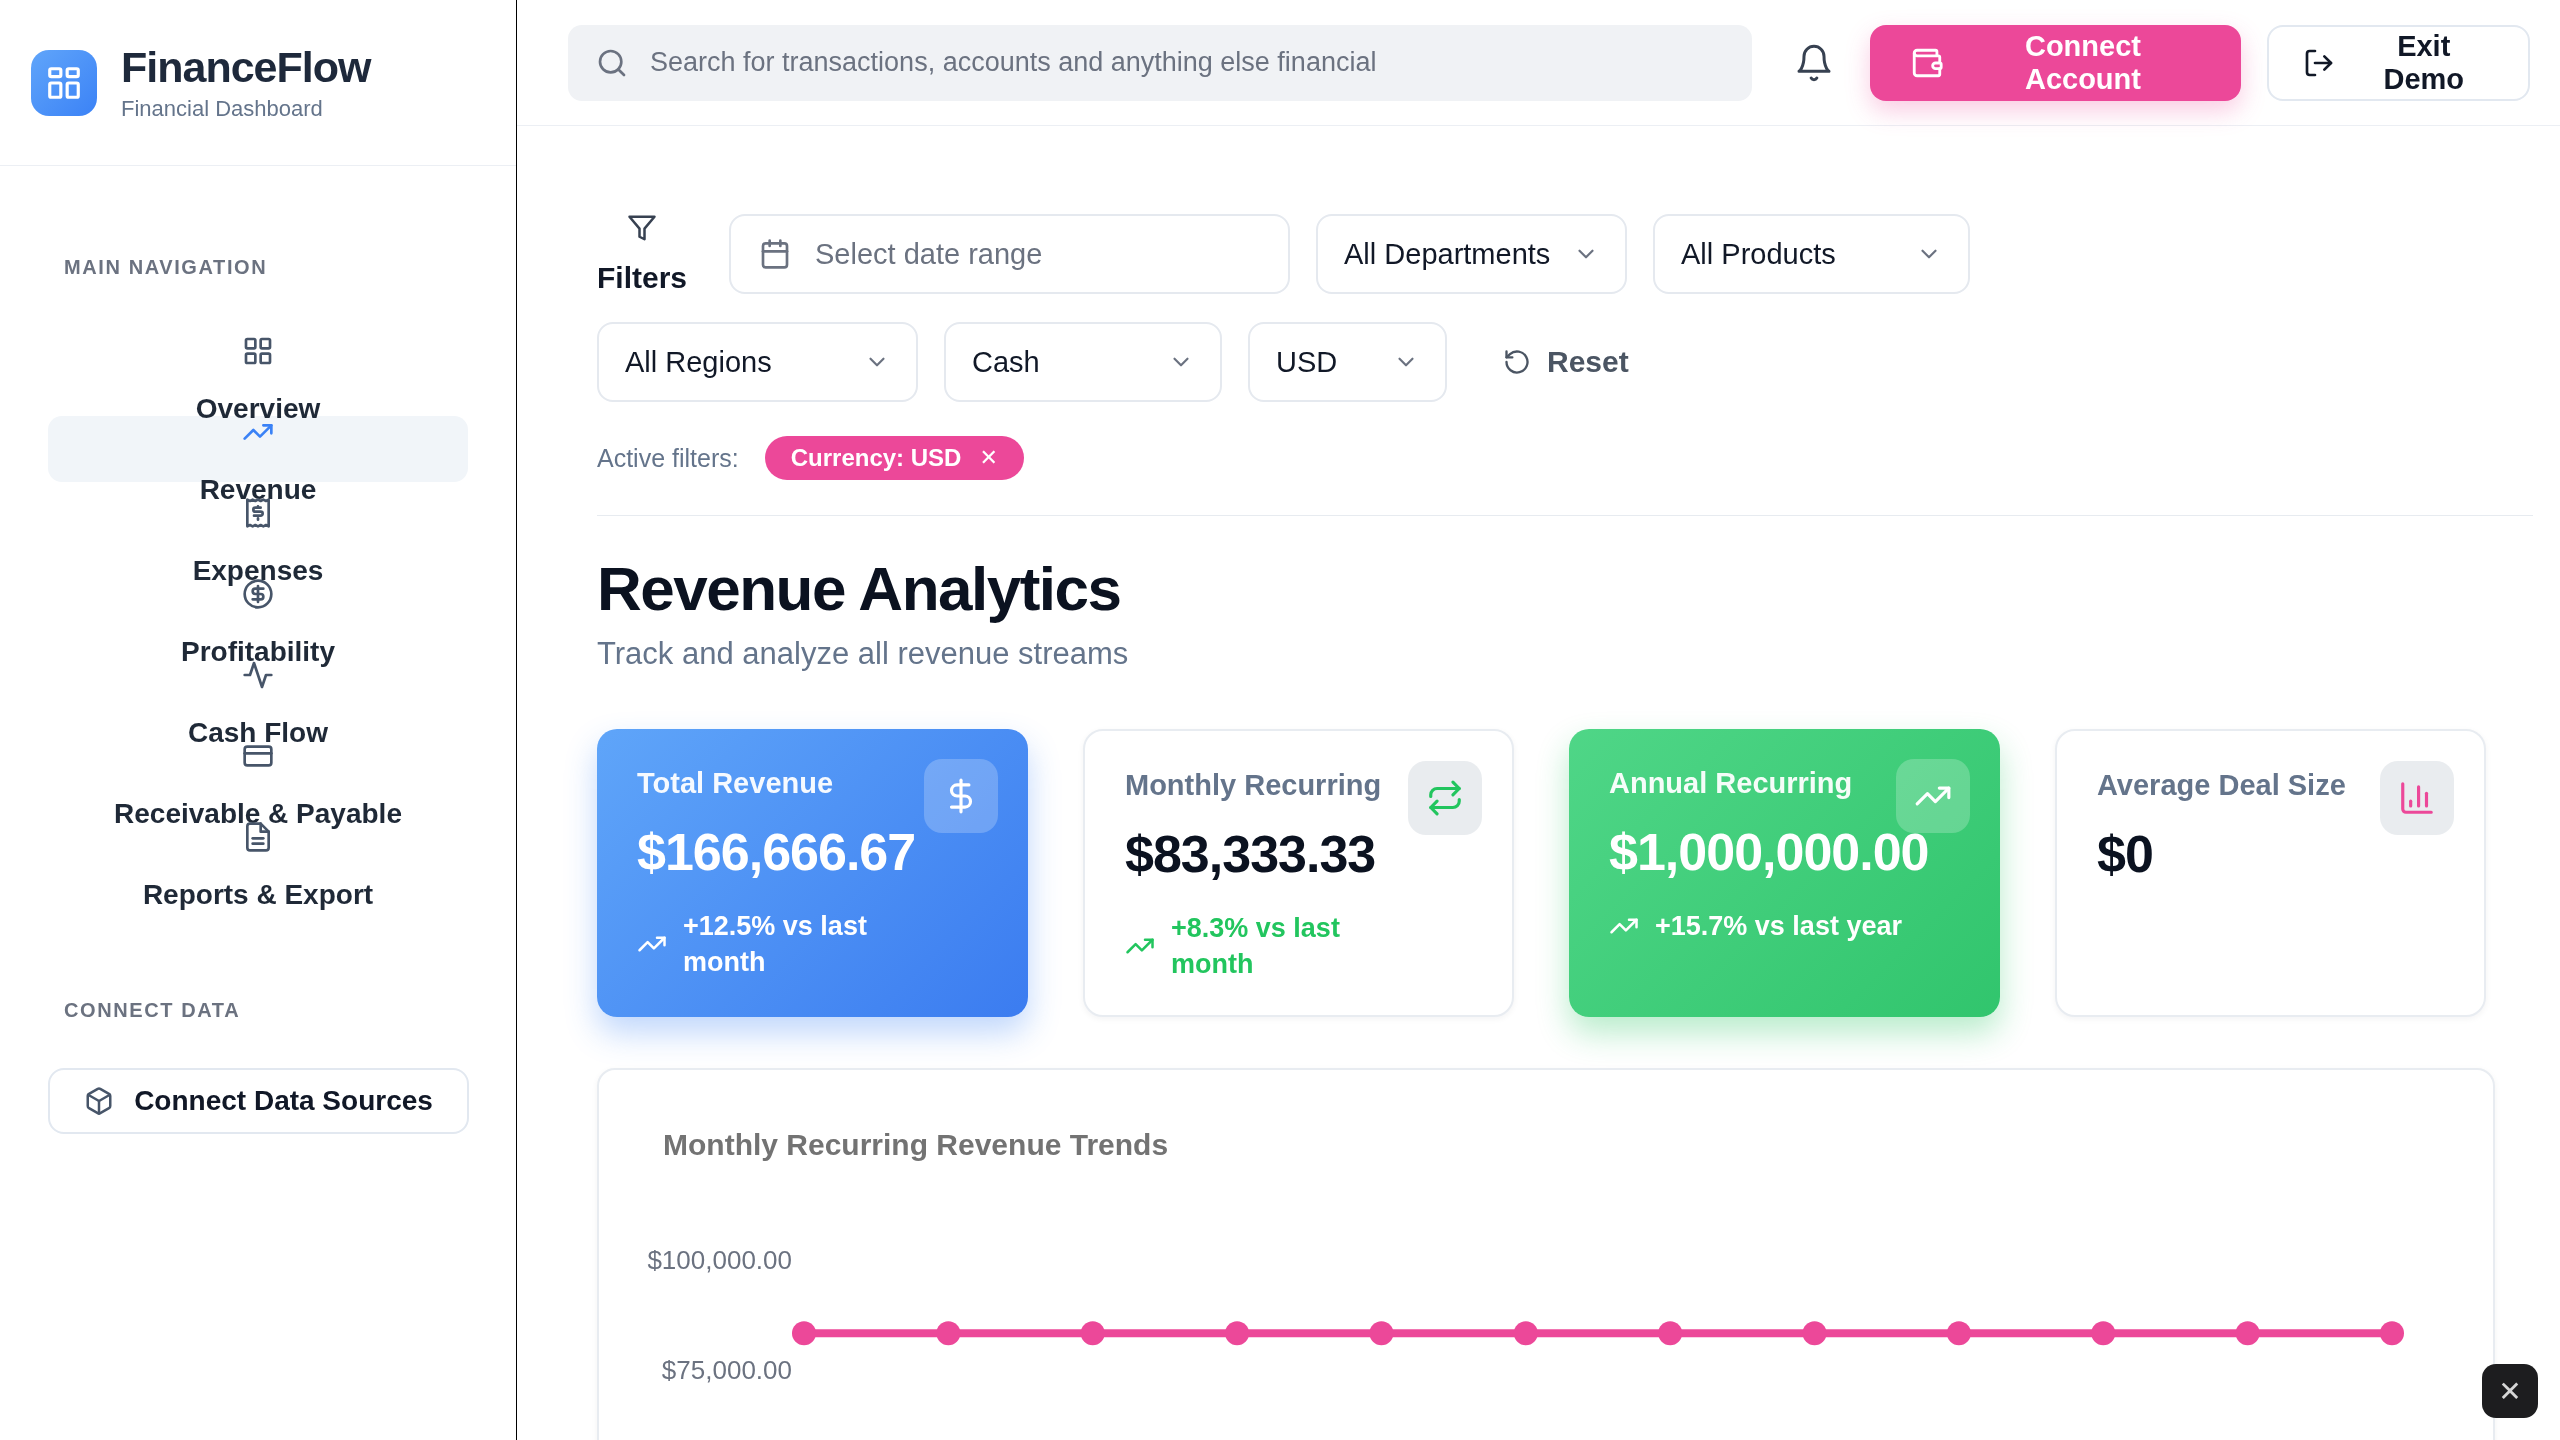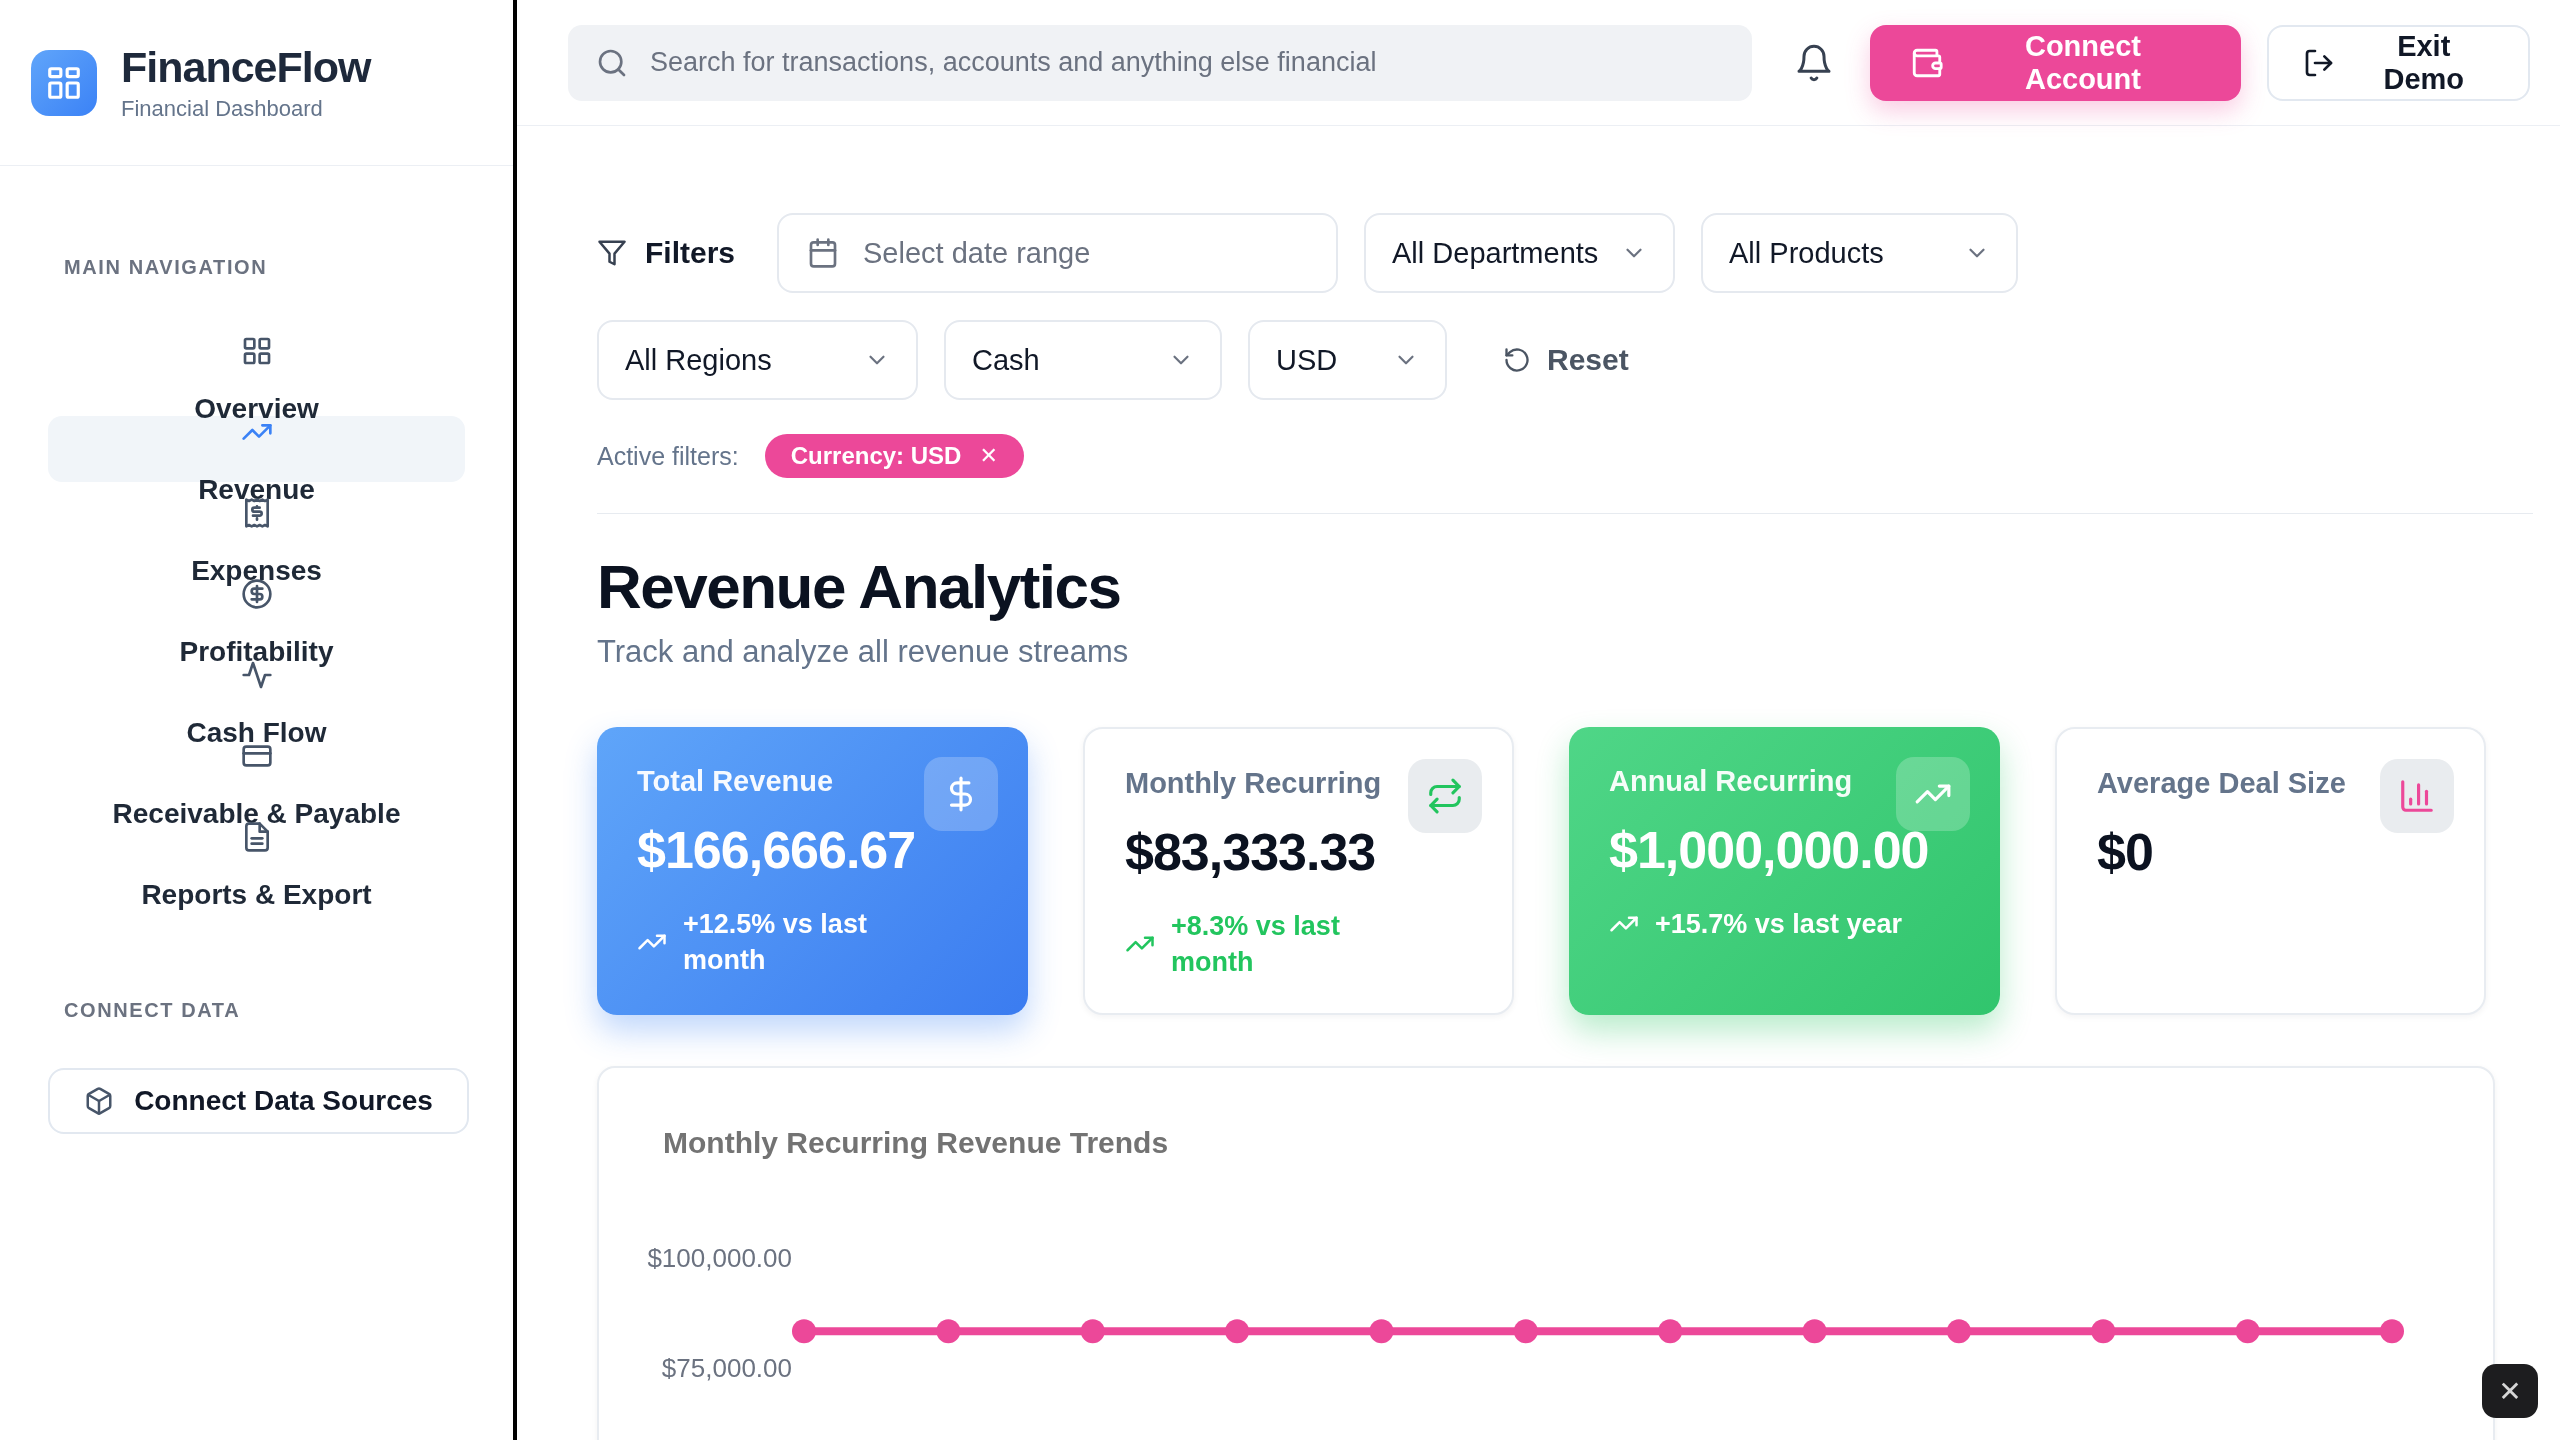--- a/index.html
+++ b/index.html
@@ -4,21 +4,21 @@
 <style>
   * { margin:0; padding:0; box-sizing:border-box; }
   html,body { width:2560px; height:1440px; overflow:hidden; background:#fff;
     font-family:"Liberation Sans", sans-serif; color:#0f172a; }
   button { font-family:inherit; cursor:pointer; background:none; border:none; }
   svg { display:block; }
 
   .app { display:flex; width:2560px; height:1440px; }
 
   
-  .sidebar { width:517px; flex:0 0 517px; border-right:4px solid #000000; background:#fff; }
+  .sidebar { width:517px; flex:0 0 517px; border-right:1px solid #000000; background:#fff; }
   .logo-row { height:166px; display:flex; align-items:center; gap:24px; padding:0 31px;
     border-bottom:1px solid #eceff4; }
   .logo-badge { width:66px; height:66px; border-radius:18px; flex:0 0 66px;
     background:linear-gradient(135deg,#60a5fa,#3b82f6); display:grid; place-items:center; }
   .logo-title { font-size:43px; font-weight:800; color:#1e293b; letter-spacing:-1px; }
   .logo-sub { font-size:22px; color:#64748b; margin-top:4px; }
   .nav-label { margin:90px 64px 0; font-size:20px; font-weight:700; letter-spacing:1.6px;
     color:#6b7280; }
   .nav { margin:56px 48px 0; }
   .nav-item { display:flex; align-items:center; gap:26px; height:66px; padding:0 27px;
@@ -47,21 +47,21 @@
   .exit-btn { margin-left:26px; height:76px; padding:0 34px; border-radius:16px;
     background:#fff; border:2px solid #e2e8f0; color:#111827; font-size:29px;
     font-weight:700; display:flex; align-items:center; gap:18px; }
 
   .content { flex:1; padding:87px 65px 0 80px; overflow:hidden; }
 
   
   .frow { display:flex; align-items:center; gap:26px; }
   .frow + .frow { margin-top:27px; }
   .filters-title { display:flex; align-items:center; gap:18px; font-size:30px;
-    font-weight:700; color:#111827; margin-right:16px; }
+    font-weight:700; color:#111827; margin-right:16px;flex-direction:column; }
   .date-box { width:561px; height:80px; border:2px solid #e5e9ef; border-radius:16px;
     display:flex; align-items:center; gap:24px; padding:0 28px; color:#6b7280; }
   .date-box input { flex:1; border:none; outline:none; background:transparent;
     font-size:29px; color:#111827; font-family:inherit; }
   .date-box input::placeholder { color:#6b7280; }
   .dd { height:80px; background:#fff; border:2px solid #e5e9ef; border-radius:16px;
     display:flex; align-items:center; justify-content:space-between; padding:0 26px;
     font-size:29px; color:#111827; }
   .dd .chev { color:#6b7280; }
   .reset-btn { margin-left:30px; display:flex; align-items:center; gap:16px;

